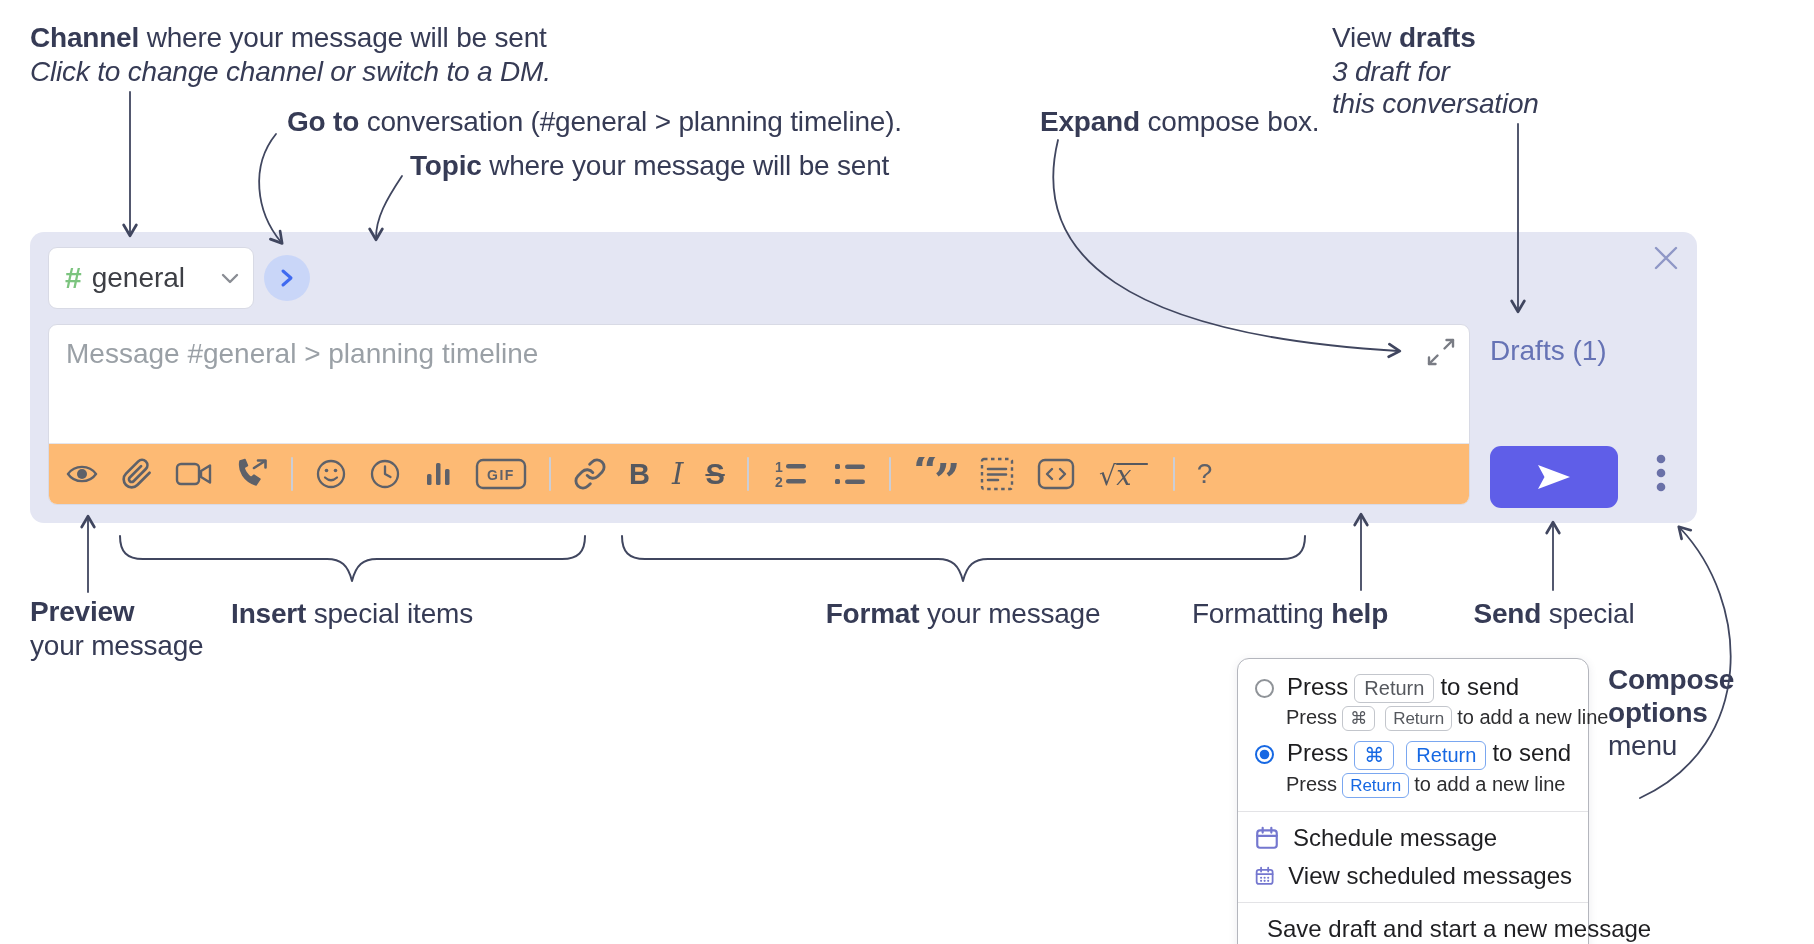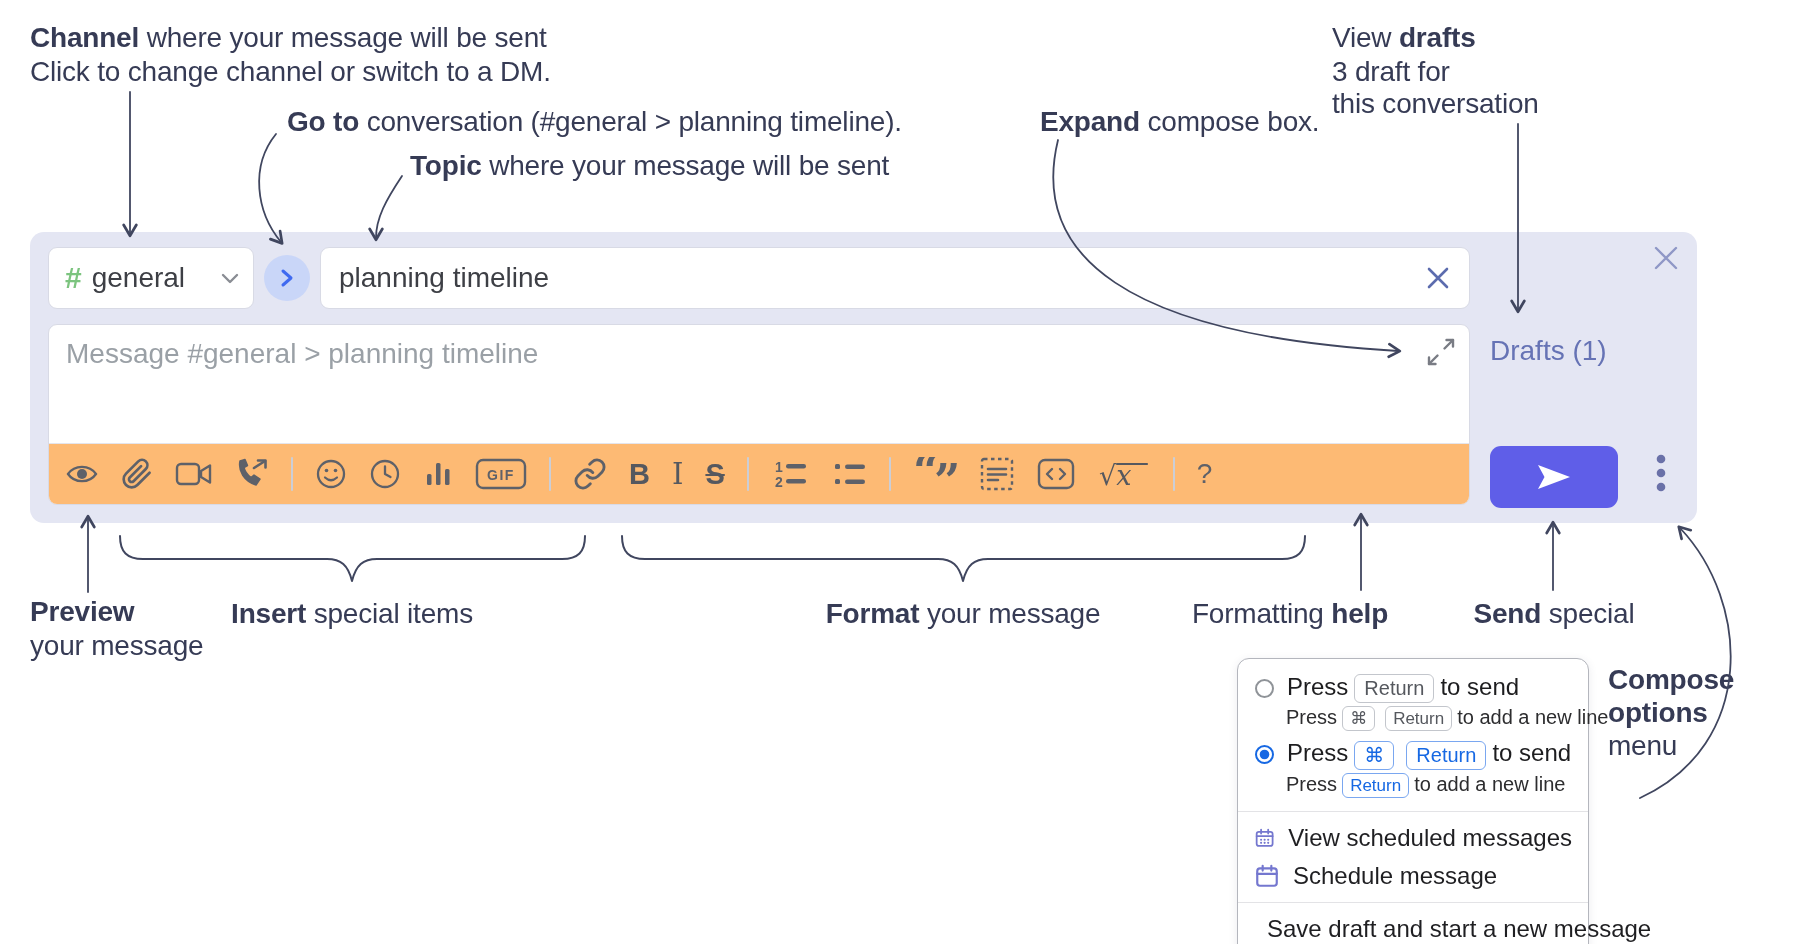--- a/index.html
+++ b/index.html
@@ -1,20 +1,20 @@
 <!DOCTYPE html>
 <html><head>
 <meta charset="utf-8">
 <style>
   html,body{margin:0;padding:0;background:#fff;}
   body{width:1814px;height:944px;position:relative;overflow:hidden;
        font-family:"Liberation Sans","DejaVu Sans",sans-serif;color:#363b55;}
   .ann{position:absolute;font-size:28px;line-height:32px;color:#363b55;white-space:nowrap;letter-spacing:-.2px;}
   .b{font-weight:700;}
-  .i{}
+  .i{font-style:italic;}
   .cx{transform:translateX(-50%);}
   
   .compose{position:absolute;left:30px;top:232px;width:1667px;height:291px;background:#e4e6f3;border-radius:14px;z-index:10;}
   .wbox{position:absolute;background:#fff;border:1.5px solid #d8dae5;border-radius:9px;box-sizing:border-box;}
   .chan-sel{left:18px;top:15px;width:206px;height:62px;display:flex;align-items:center;padding:0 14px 0 16px;gap:10px;}
   .chan-hash{color:#7cc47f;font-weight:700;font-size:30px;}
   .chan-name{font-size:28px;color:#3d3f45;flex:1;}
   .goto-btn{position:absolute;left:234px;top:23px;width:46px;height:46px;border-radius:50%;background:#c9d6f8;display:flex;align-items:center;justify-content:center;}
   .topic{left:290px;top:15px;width:1150px;height:62px;display:flex;align-items:center;padding:0 18px;}
   .topic-text{font-size:28px;color:#3d3f45;flex:1;}
@@ -76,26 +76,20 @@
         <polyline points="2,2 9,9 16,2" fill="none" stroke="#8a8d94" stroke-width="2.4" stroke-linecap="round" stroke-linejoin="round"></polyline>
       </svg>
   </div>
 
   <div class="goto-btn">
     <svg width="14" height="20" viewBox="0 0 14 20">
         <polyline points="3,3 11,10 3,17" fill="none" stroke="#3f6af0" stroke-width="3" stroke-linecap="round" stroke-linejoin="round"></polyline>
       </svg>
   </div>
 
-  <div class="wbox topic">
-    <span class="topic-text">planning timeline</span>
-    <svg width="26" height="26" viewBox="0 0 26 26">
-        <path d="M4 4 L22 22 M22 4 L4 22" stroke="#5c6cae" stroke-width="2.6" stroke-linecap="round"></path>
-      </svg>
-  </div>
 
   <div class="close-x">
     <svg width="28" height="28" viewBox="0 0 28 28">
         <path d="M4 4 L24 24 M24 4 L4 24" stroke="#8f97c6" stroke-width="2.4" stroke-linecap="round"></path>
       </svg>
   </div>
 
   <div class="wbox msg">
     <div class="placeholder">Message #general &gt; planning timeline</div>
     <div class="expand-ic">
@@ -289,39 +283,39 @@
   <div class="opt-sub">
     <span>Press</span><span class="kbd blue">Return</span><span>to add a new line</span>
   </div>
   <div class="menu-divider"></div>
   <div class="menu-item">
     <svg width="26" height="26" viewBox="0 0 24 24">
         <g fill="none" stroke="#7477cf" stroke-width="2" stroke-linecap="round">
           <rect x="3" y="5" width="18" height="16" rx="2.5"></rect>
           <path d="M8 2.5 V7 M16 2.5 V7 M3 10 H21"></path>
         </g>
+      </svg>
+    <span>Schedule message</span>
+  </div>
+  <div class="menu-item">
+    <svg width="26" height="26" viewBox="0 0 24 24">
+        <g fill="none" stroke="#7477cf" stroke-width="2" stroke-linecap="round">
+          <rect x="3" y="5" width="18" height="16" rx="2.5"></rect>
+          <path d="M8 2.5 V7 M16 2.5 V7 M3 10 H21"></path>
+        </g>
         <g fill="#7477cf">
           <circle cx="8" cy="14" r="1.2"></circle>
           <circle cx="12" cy="14" r="1.2"></circle>
           <circle cx="16" cy="14" r="1.2"></circle>
           <circle cx="8" cy="17.5" r="1.2"></circle>
           <circle cx="12" cy="17.5" r="1.2"></circle>
           <circle cx="16" cy="17.5" r="1.2"></circle>
         </g>
       </svg>
     <span>View scheduled messages</span>
-  </div>
-  <div class="menu-item">
-    <svg width="26" height="26" viewBox="0 0 24 24">
-        <g fill="none" stroke="#7477cf" stroke-width="2" stroke-linecap="round">
-          <rect x="3" y="5" width="18" height="16" rx="2.5"></rect>
-          <path d="M8 2.5 V7 M16 2.5 V7 M3 10 H21"></path>
-        </g>
-      </svg>
-    <span>Schedule message</span>
   </div>
   <div class="menu-divider"></div>
   <div class="menu-item">
     <svg width="26" height="26" viewBox="0 0 24 24">
         <g fill="none" stroke="#7477cf" stroke-width="2" stroke-linecap="round" stroke-linejoin="round">
           <path d="M6 2.5 h9 l4.5 4.5 v12 a2.5 2.5 0 0 1 -2.5 2.5 h-11 a2.5 2.5 0 0 1 -2.5 -2.5 v-14 a2.5 2.5 0 0 1 2.5 -2.5 z"></path>
           <path d="M8.5 13 l2.8 2.8 L16 10"></path>
         </g>
       </svg>
     <span>Save draft and start a new message</span>

